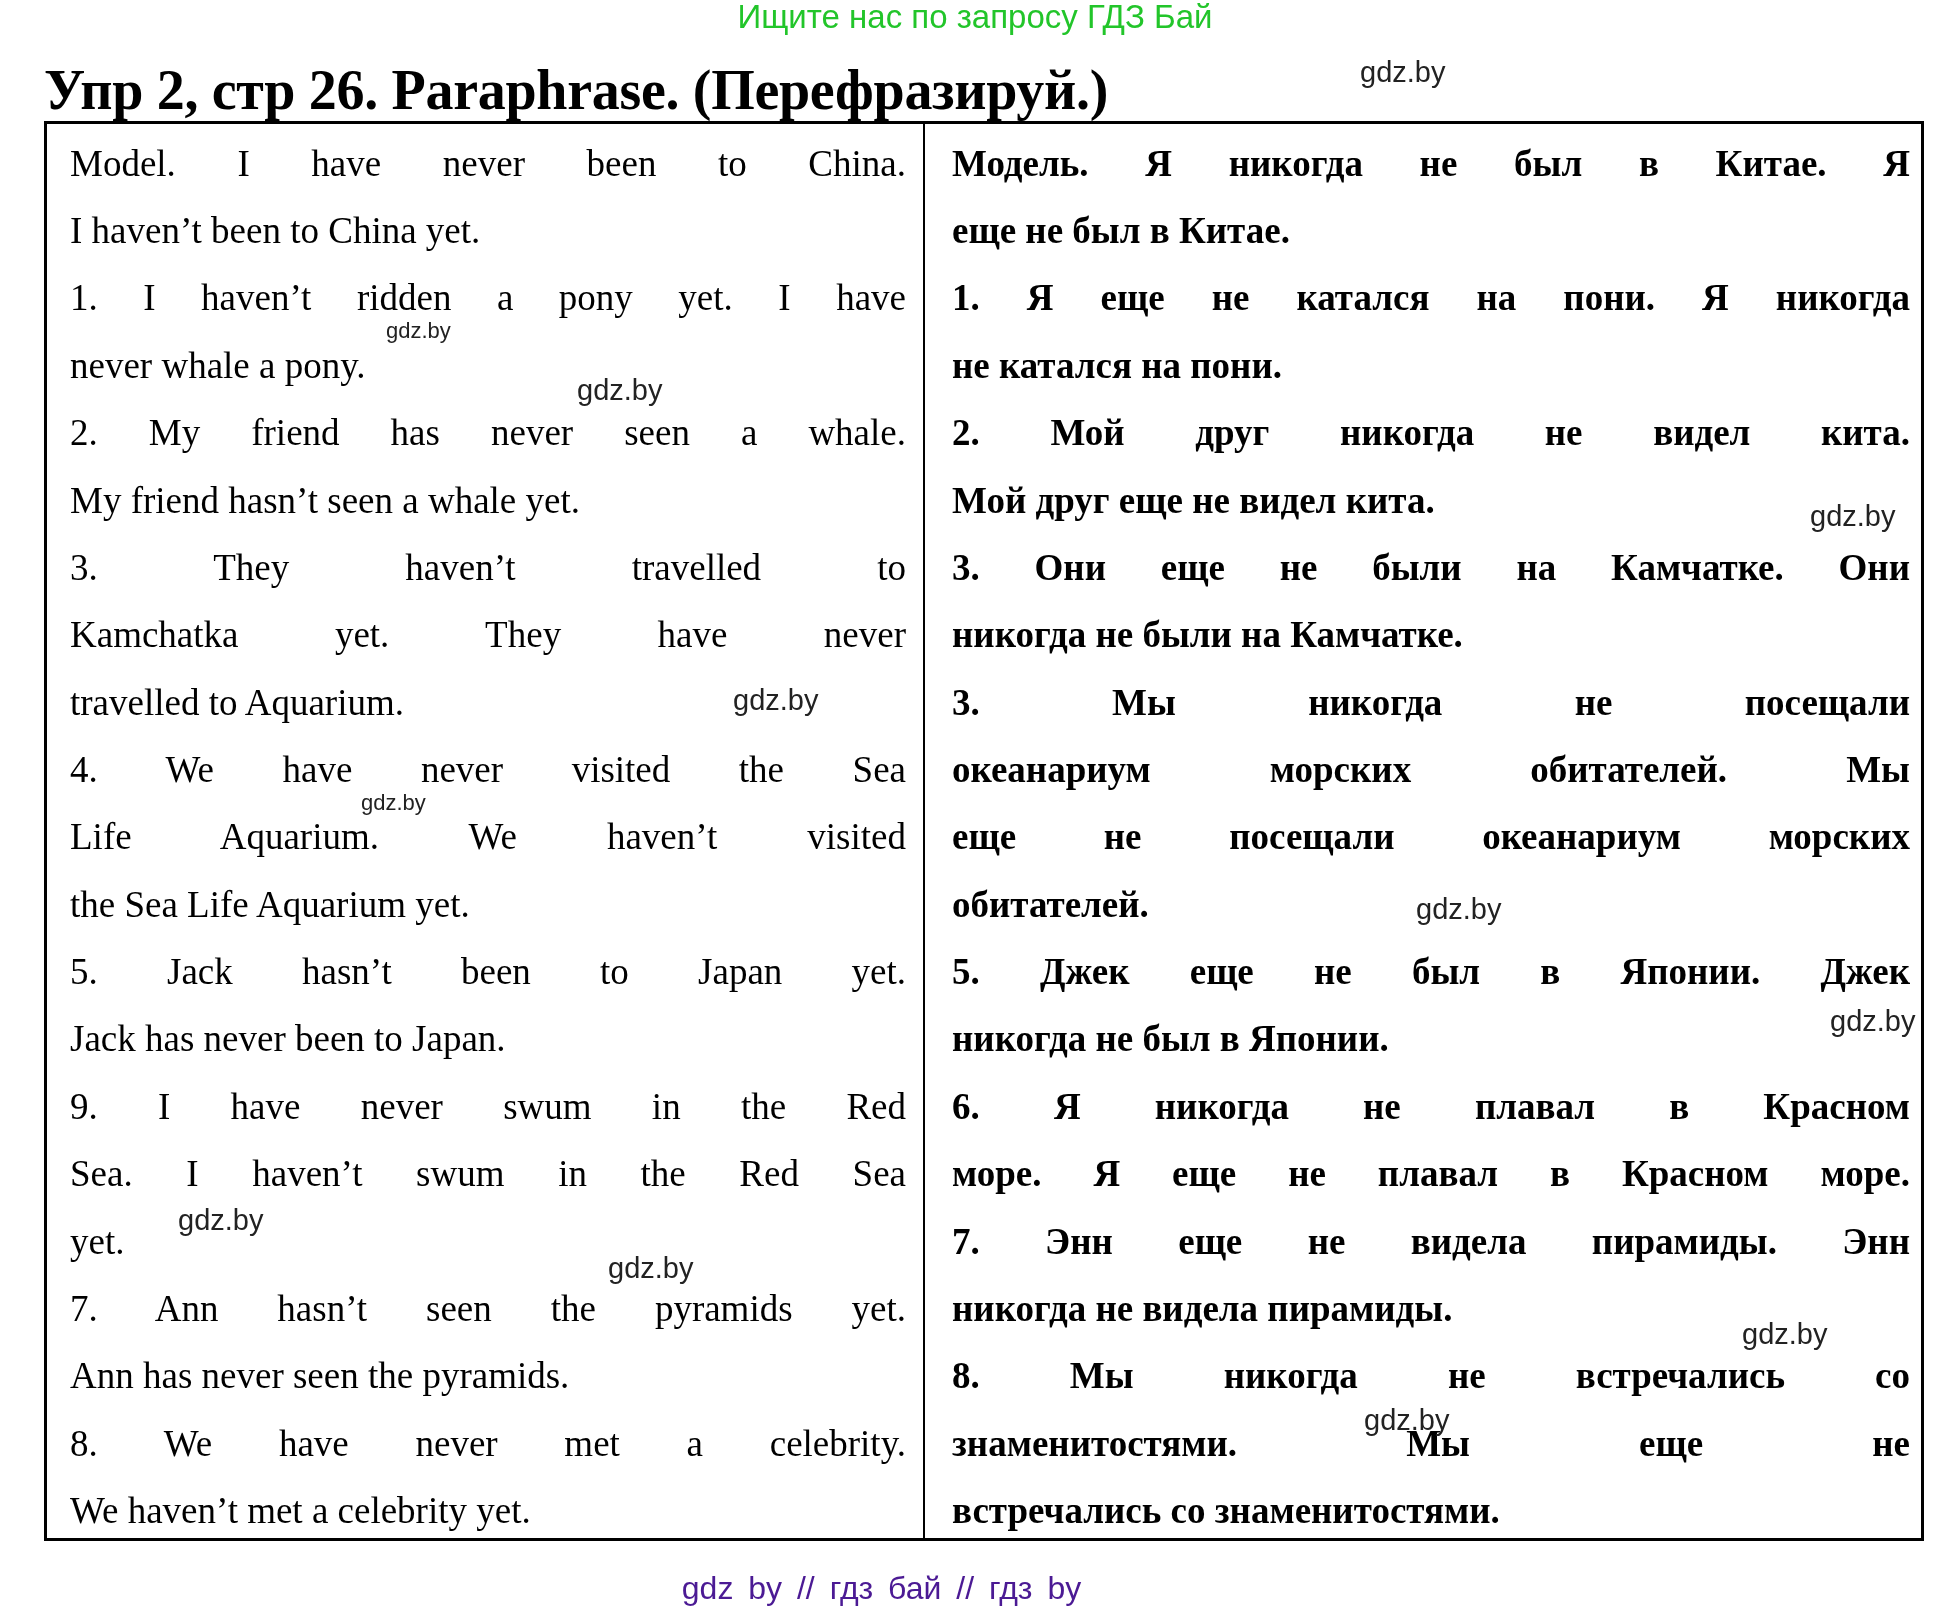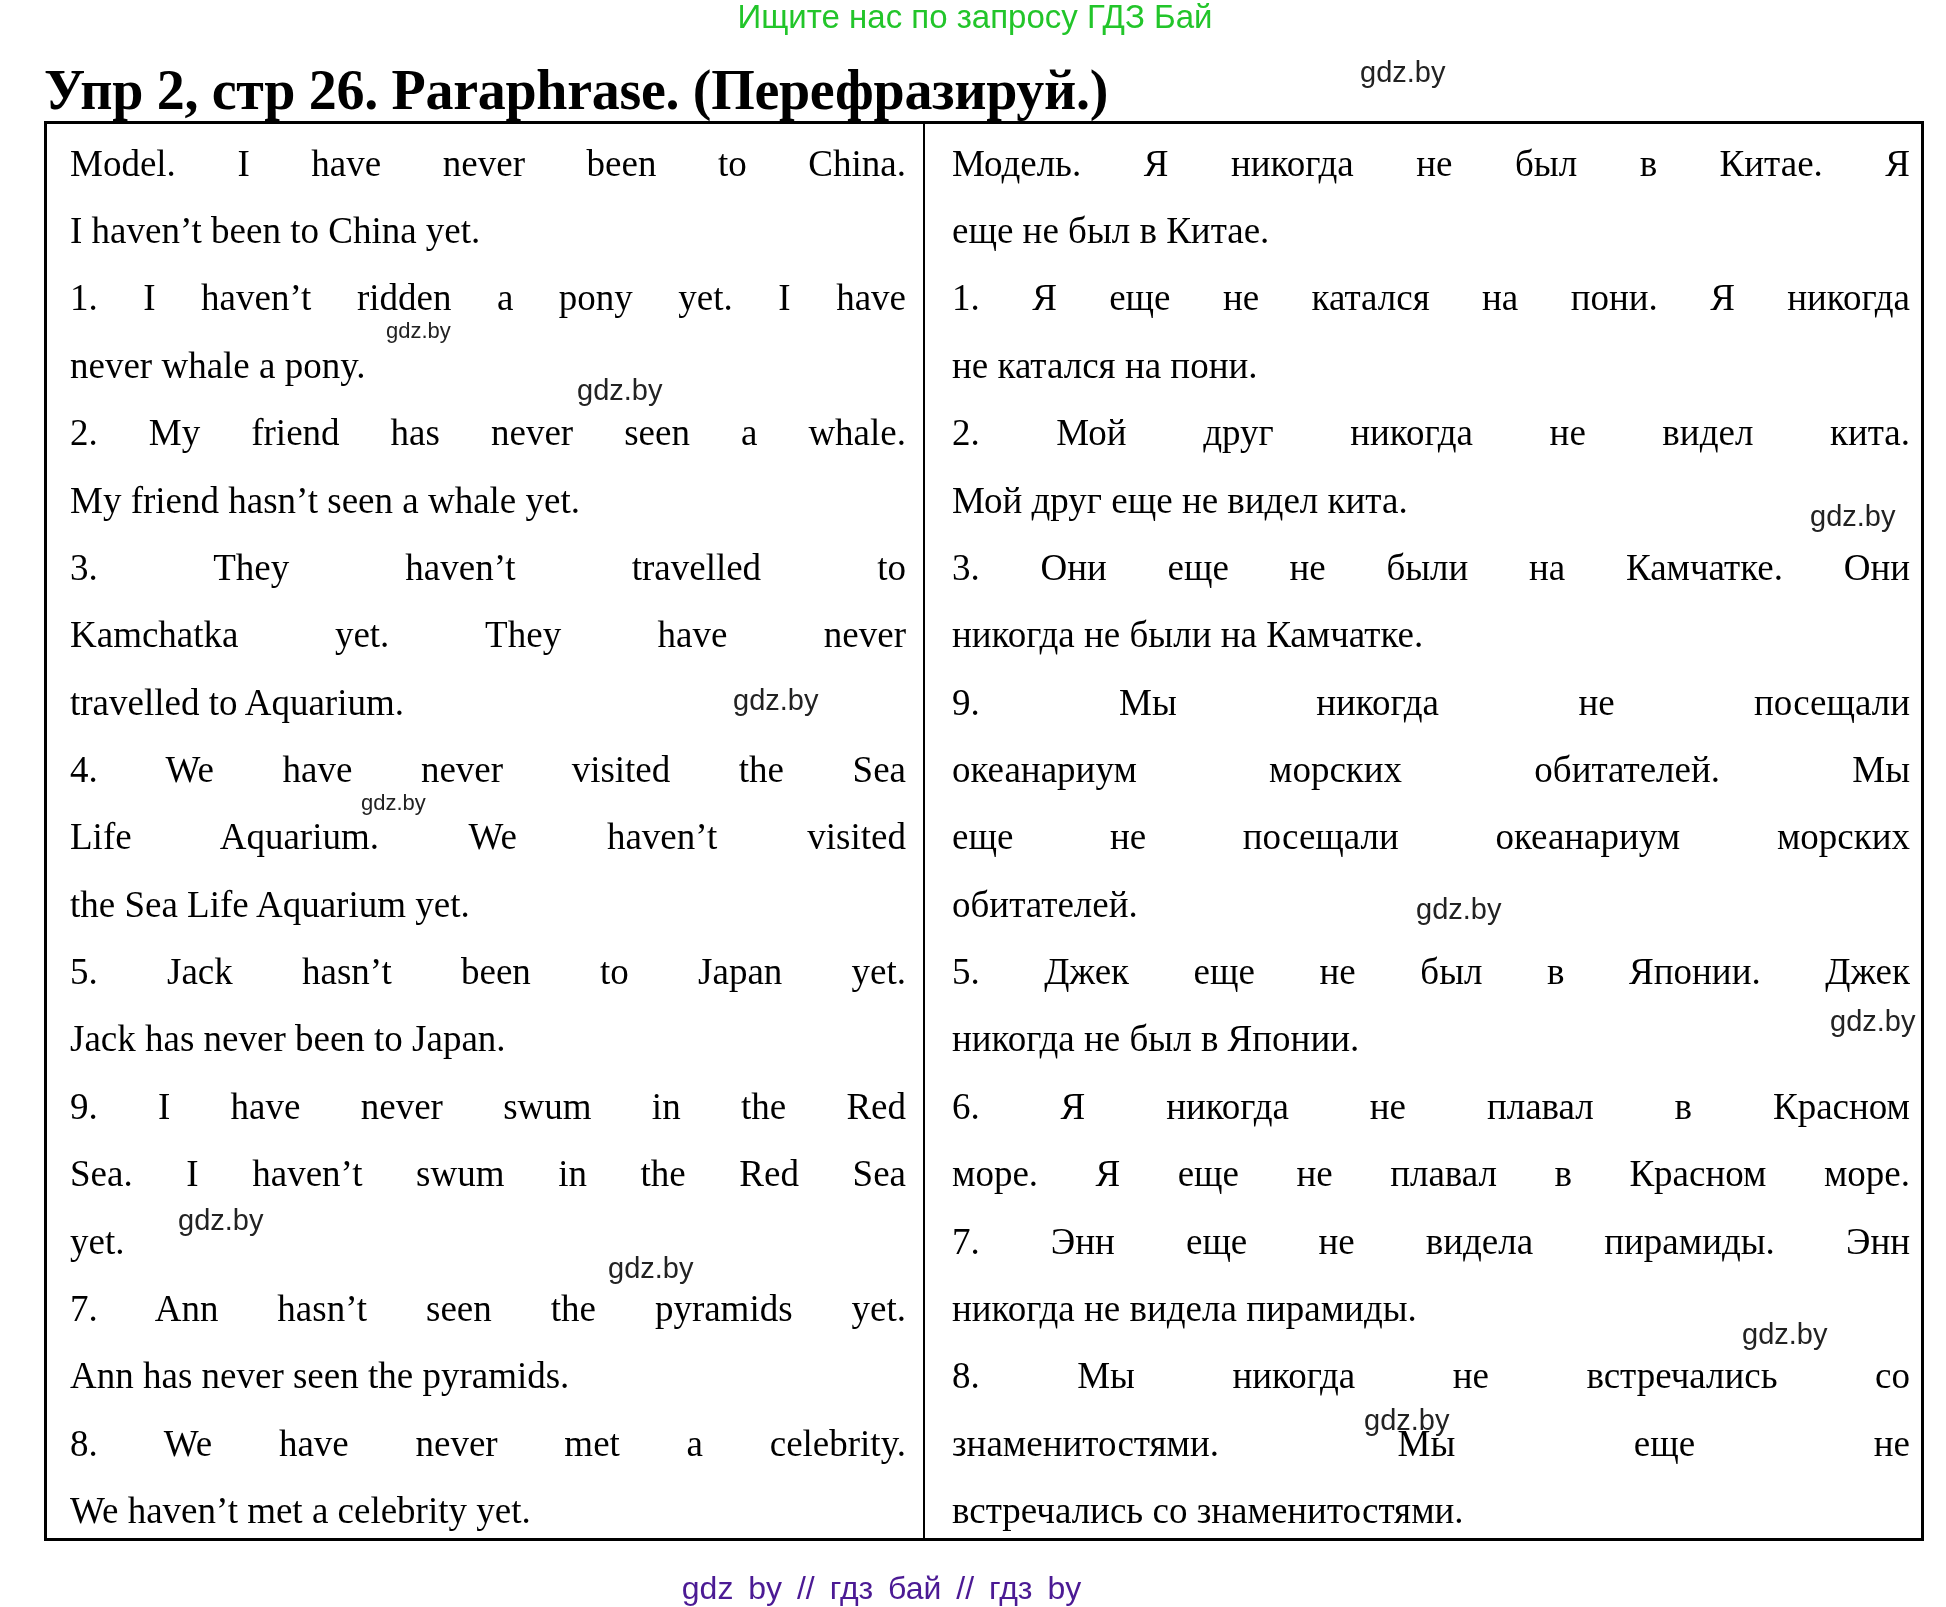--- a/index.html
+++ b/index.html
@@ -4,21 +4,21 @@
 <style>
   html,body{margin:0;padding:0;background:#fff;}
   body{width:1946px;height:1607px;position:relative;overflow:hidden;font-family:"Liberation Serif","DejaVu Serif",serif;color:#000;}
   .top-banner{position:absolute;left:0;width:1946px;top:-2px;text-align:center;font-family:"Liberation Sans","DejaVu Sans",sans-serif;font-size:33px;color:#22c52a;padding-left:2px;}
   .title{position:absolute;left:44px;top:58px;font-size:56px;font-weight:bold;white-space:nowrap;letter-spacing:-0.3px;}
   .wm{position:absolute;font-family:"Liberation Sans","DejaVu Sans",sans-serif;font-size:29px;color:#222;white-space:nowrap;}
   .table{position:absolute;left:44px;top:121px;width:1880px;height:1420px;border:3px solid #000;box-sizing:border-box;}
   .divider{position:absolute;left:923px;top:121px;width:2px;height:1420px;background:#000;}
   .line{position:absolute;height:67px;line-height:67px;font-size:37px;white-space:nowrap;}
   .col-left .line{left:70px;width:836px;}
-  .col-right .line{left:952px;width:958px;}
+  .col-right .line{left:952px;width:958px;font-weight:bold;}
   .j{text-align:justify;text-align-last:justify;white-space:normal;overflow:hidden;}
   .footer{position:absolute;left:0;width:1763px;top:1570px;text-align:center;font-family:"Liberation Sans","DejaVu Sans",sans-serif;font-size:32px;color:#4b1a94;word-spacing:6px;}
 </style>
 </head>
 <body>
 
 <div class="top-banner">Ищите нас по запросу ГДЗ Бай</div>
 
 <div class="title">Упр 2, стр 26. Paraphrase. (Перефразируй.)</div>
 <div class="wm" style="left:1360px;top:56px;">gdz.by</div>
@@ -52,21 +52,21 @@
 
 <div class="col-right">
   <div class="line j" style="top:130px">Модель. Я никогда не был в Китае. Я</div>
   <div class="line" style="top:197px">еще не был в Китае.</div>
   <div class="line j" style="top:264px">1. Я еще не катался на пони. Я никогда</div>
   <div class="line" style="top:332px">не катался на пони.</div>
   <div class="line j" style="top:399px">2. Мой друг никогда не видел кита.</div>
   <div class="line" style="top:467px">Мой друг еще не видел кита.</div>
   <div class="line j" style="top:534px">3. Они еще не были на Камчатке. Они</div>
   <div class="line" style="top:601px">никогда не были на Камчатке.</div>
-  <div class="line j" style="top:669px">9. Мы никогда не посещали</div>
+  <div class="line j" style="top:669px">3. Мы никогда не посещали</div>
   <div class="line j" style="top:736px">океанариум морских обитателей. Мы</div>
   <div class="line j" style="top:803px">еще не посещали океанариум морских</div>
   <div class="line" style="top:871px">обитателей.</div>
   <div class="line j" style="top:938px">5. Джек еще не был в Японии. Джек</div>
   <div class="line" style="top:1005px">никогда не был в Японии.</div>
   <div class="line j" style="top:1073px">6. Я никогда не плавал в Красном</div>
   <div class="line j" style="top:1140px">море. Я еще не плавал в Красном море.</div>
   <div class="line j" style="top:1208px">7. Энн еще не видела пирамиды. Энн</div>
   <div class="line" style="top:1275px">никогда не видела пирамиды.</div>
   <div class="line j" style="top:1342px">8. Мы никогда не встречались со</div>

